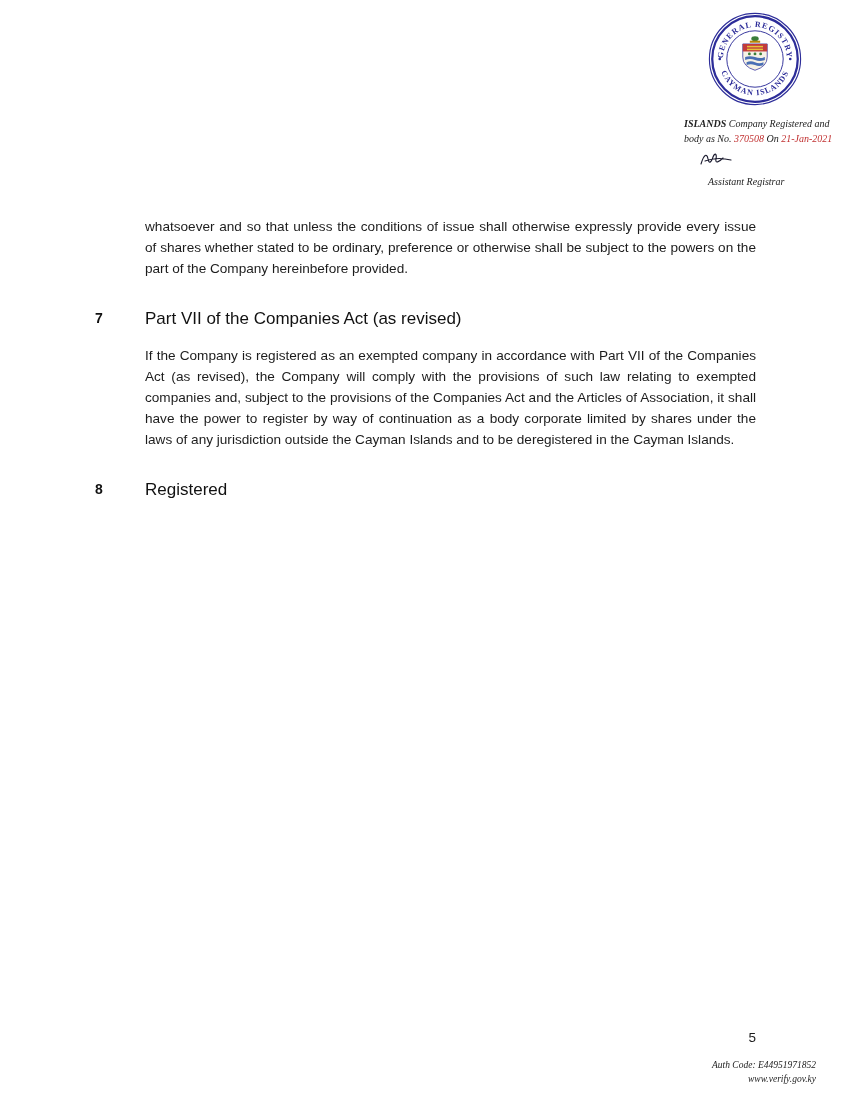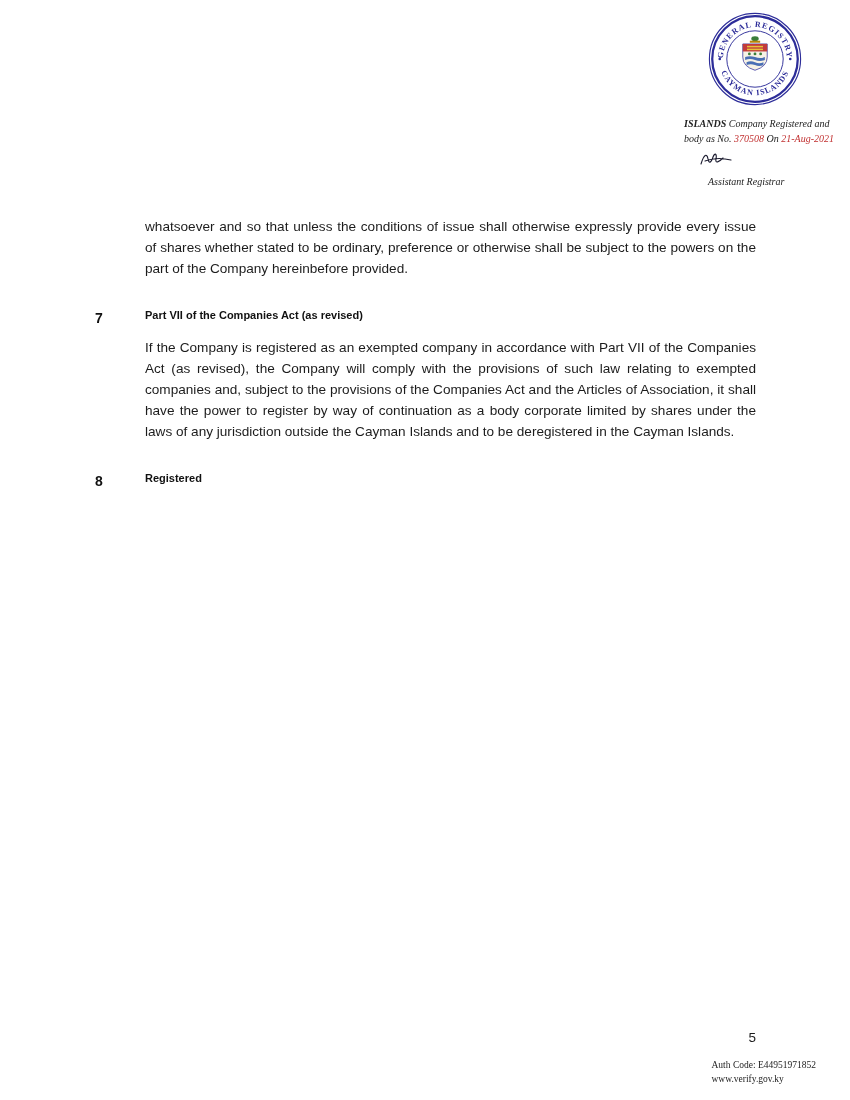--- a/index.html
+++ b/index.html
@@ -54,39 +54,41 @@
   .sec-num {
     flex: none;
     width: 50px;
     font-weight: 700;
     font-size: 14px;
     padding-top: 1px;
     color: #111111;
   }
   .sec-body { flex: 1; min-width: 0; }
   .sec-heading {
-    font-size: 11px;
-    font-weight: 700;
+    font-size: 17px;
+    font-weight: 400;
     margin: 0 0 16px 0;
     color: #111111;
   }
 
   
   .page-num {
     position: absolute;
     right: 94px;
     top: 1030px;
     font-size: 13.5px;
     color: #1c1c1c;
   }
   .auth {
     position: absolute;
     right: 34px;
     top: 1058px;
+    text-align: right;
     font-family: "Liberation Serif", serif;
+    font-style: italic;
     font-size: 9.5px;
     line-height: 14px;
     color: #222222;
   }
 </style>
 </head>
 <body>
 
 <div class="page">
 
@@ -119,21 +121,21 @@
           <circle cx="50" cy="44.6" r="1.5" fill="#3a7d3a"></circle>
           <circle cx="56" cy="44.6" r="1.5" fill="#3a7d3a"></circle>
           <path d="M39.5,48 q5,-2 10.5,0 t10.5,0 v3 q-5,2 -10.5,0 t-10.5,0 z" fill="#4a6fb5"></path>
           <path d="M41,53.5 q4.5,-2 9,0 t9,0 v3 q-4.5,2 -9,0 t-9,0 z" fill="#4a6fb5"></path>
         </g>
       </svg>
     </div>
 
     <div class="stamp">
       <div class="stamp-line"><span class="b">ISLANDS</span><span> Company Registered and</span></div>
-      <div class="stamp-line"><span>body as No. </span><span class="red">370508</span><span> On </span><span class="red">21-Aug-2021</span></div>
+      <div class="stamp-line"><span>body as No. </span><span class="red">370508</span><span> On </span><span class="red">21-Jan-2021</span></div>
       <div class="signature">
         <svg width="36" height="18" viewBox="0 0 36 18" xmlns="http://www.w3.org/2000/svg">
           <path d="M3,14 C6,4 9,3 10,9 C11,14 13,13 15,7 C17,2 19,4 18,9 C17,14 21,12 25,8 M7,11 C15,8 25,8 33,10" fill="none" stroke="#1a1a2e" stroke-width="1.1" stroke-linecap="round"></path>
         </svg>
       </div>
       <div class="registrar">Assistant Registrar</div>
     </div>
   </div>
 
   <div class="content">

